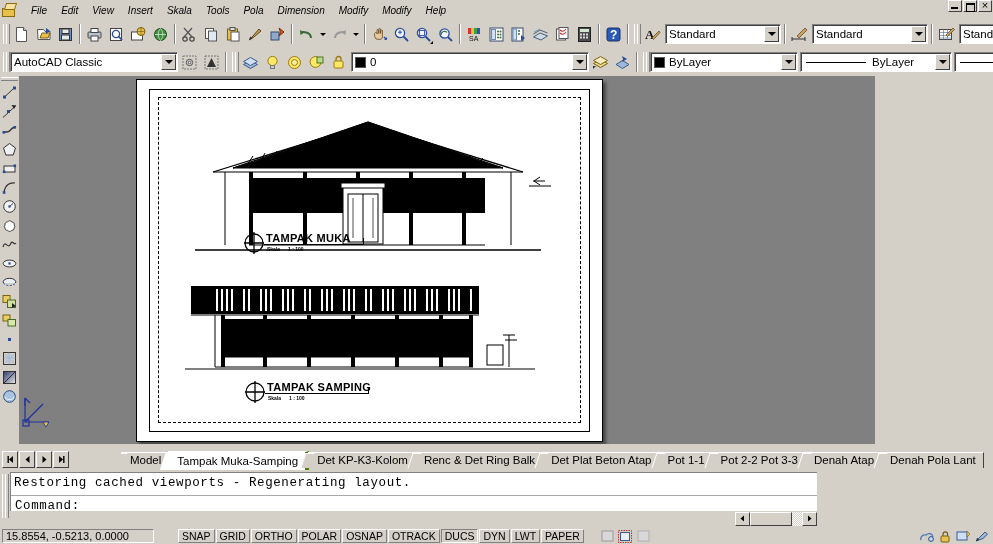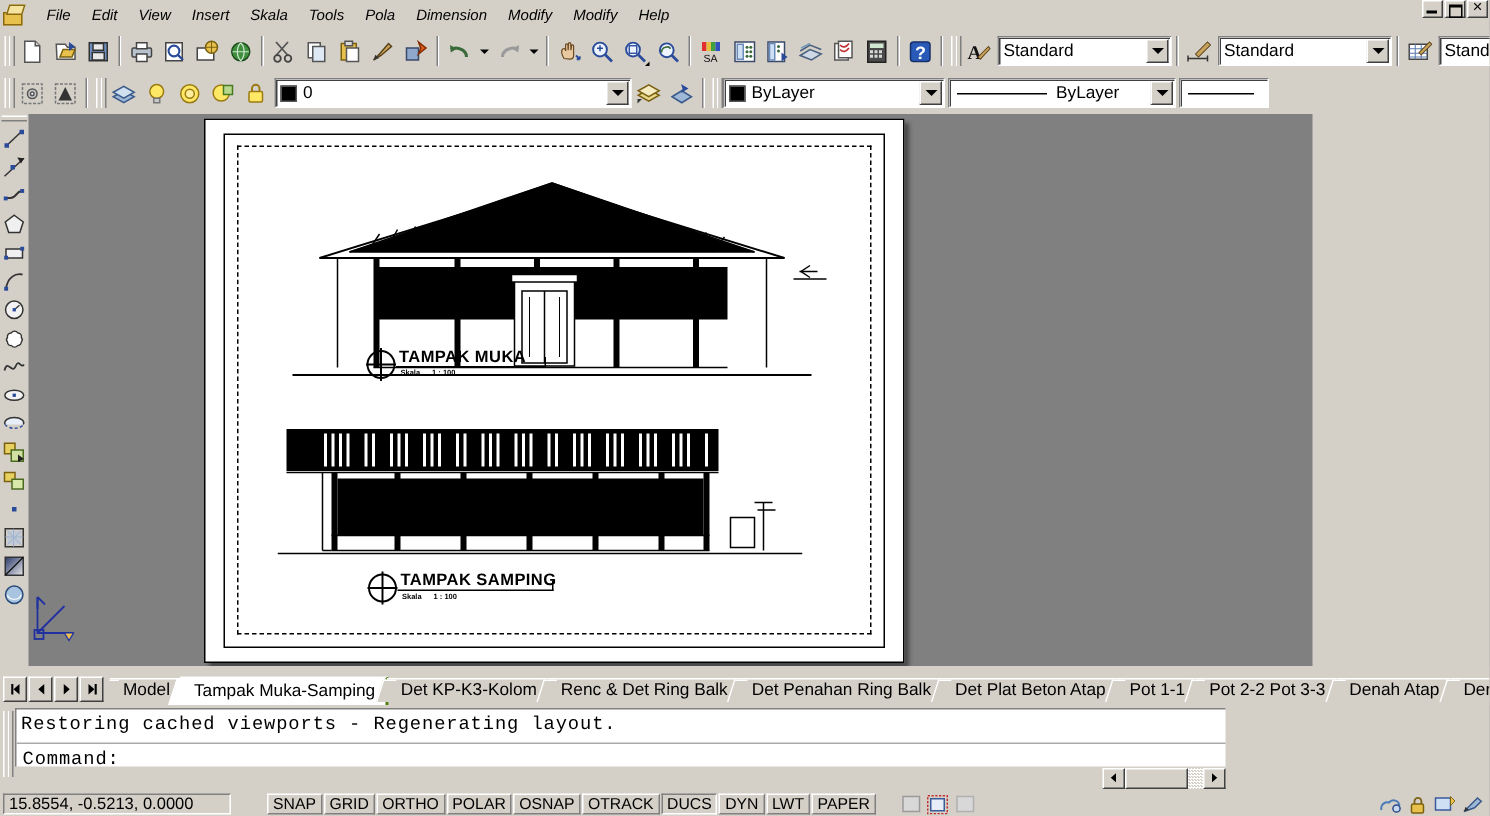--- a/index.html
+++ b/index.html
@@ -103,21 +103,21 @@
   }
   .paper .dash-border {
     position:absolute; left:21px; top:17px; right:21px; bottom:18px;
     border:1px dashed #000;
   }
   .ucs { position:absolute; left:2px; bottom:10px; width:36px; height:42px; }
 
   
   .tabbar {
     position:absolute; left:0; top:444px; width:993px; height:26px;
-    background:#d4d0c8; display:flex; align-items:flex-end; padding-left:2px;
+    background:#d4d0c8; display:flex; align-items:flex-end; padding-left:2px;gap:48px;
   }
   .navbtns { display:flex; align-items:center; margin-bottom:2px; }
   .navbtn {
     width:16px; height:17px; background:#d4d0c8; margin-right:1px;
     border-top:1px solid #fff; border-left:1px solid #fff;
     border-right:1px solid #404040; border-bottom:1px solid #404040;
     display:flex; align-items:center; justify-content:center;
   }
   .navbtn svg { display:block; }
   .tabs { display:flex; align-items:flex-end; margin-left:3px; overflow:hidden; flex:1 1 auto; }
@@ -127,21 +127,21 @@
     border-top:1px solid #fff; border-right:1px solid #404040;
     margin-bottom:2px;
     transform: skewX(0deg);
   }
   .tab::before {
     content:""; position:absolute; left:-5px; top:0; bottom:0; width:8px;
     background:#d4d0c8; transform: skewX(-18deg); border-left:1px solid #fff; border-top:1px solid #fff;
   }
   .tab.active {
     background:#fff; height:19px; line-height:18px; margin-bottom:0; font-weight:normal;
-    border-top:1px solid #fff; border-right:2px solid #4d7c0f;
+    border-top:1px solid #fff; border-right:4px solid #4d7c0f;
   }
   .tab.active::before { background:#fff; }
   .tab .lbl { position:relative; z-index:2; }
 
   
   .cmdwin {
     position:absolute; left:0; top:470px; width:817px; height:56px; background:#d4d0c8;
   }
   .cmd-grip { position:absolute; left:1px; top:4px; width:8px; height:44px; }
   .cmd-grip::before { content:""; position:absolute; left:1px; top:0; width:2px; height:44px; border-left:1px solid #fff; border-right:1px solid #808080; }
@@ -475,20 +475,26 @@
         </svg>
     </div>
     <div class="combo" style="width:82px; margin:0 0 0 2px;">
       <span class="txt">Standard</span>
     </div>
   </div>
 
   <div class="tbrow r2">
     <div class="grip"></div>
 
+    <div class="combo" style="width:168px;">
+      <span class="txt">AutoCAD Classic</span>
+      <span class="btn">
+          <i></i>
+        </span>
+    </div>
     <div class="tbtn">
       <svg width="17" height="17" viewBox="0 0 17 17">
           <rect x="2" y="2" width="13" height="13" fill="none" stroke="#777" stroke-dasharray="2 1"></rect>
           <circle cx="8.5" cy="8.5" r="3.2" fill="#c8c8c8" stroke="#555"></circle>
           <circle cx="8.5" cy="8.5" r="1.2" fill="#fff" stroke="#555"></circle>
         </svg>
     </div>
     <div class="tbtn">
       <svg width="17" height="17" viewBox="0 0 17 17">
           <rect x="2" y="2" width="13" height="13" fill="none" stroke="#777" stroke-dasharray="2 1"></rect>
@@ -882,21 +888,20 @@
             <path d="M2 1 L6 4.5 L2 8 Z" fill="#000"></path>
             <rect x="6.1" y="1" width="1.4" height="7" fill="#000"></rect>
           </svg>
       </div>
     </div>
     <div class="tabs">
       <div class="tab"><span class="lbl">Model</span></div>
       <div class="tab active"><span class="lbl">Tampak Muka-Samping</span></div>
       <div class="tab"><span class="lbl">Det KP-K3-Kolom</span></div>
       <div class="tab"><span class="lbl">Renc &amp; Det Ring Balk</span></div>
-      <div class="tab"><span class="lbl">Det Penahan Ring Balk</span></div>
       <div class="tab"><span class="lbl">Det Plat Beton Atap</span></div>
       <div class="tab"><span class="lbl">Pot 1-1</span></div>
       <div class="tab"><span class="lbl">Pot 2-2 Pot 3-3</span></div>
       <div class="tab"><span class="lbl">Denah Atap</span></div>
       <div class="tab"><span class="lbl">Denah Pola Lant</span></div>
     </div>
   </div>
 
   <div class="cmdwin">
     <div class="cmd-grip"></div>

